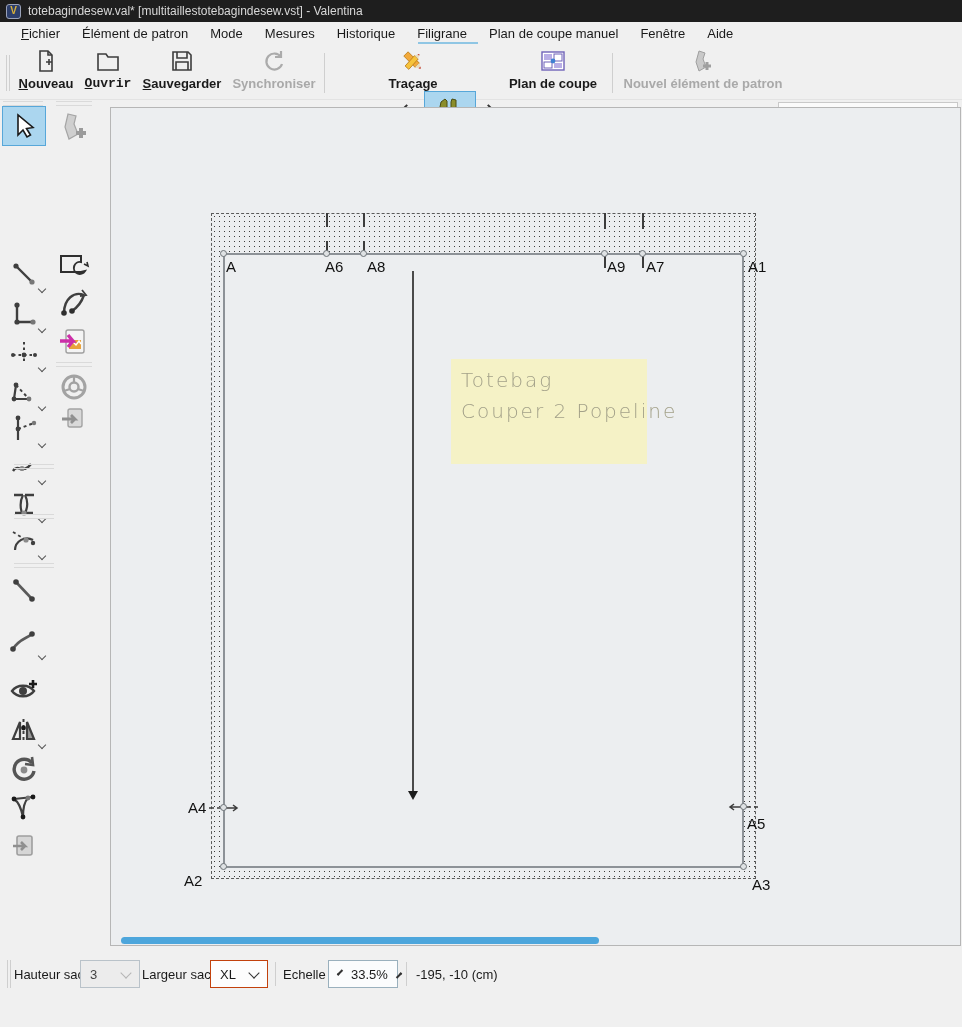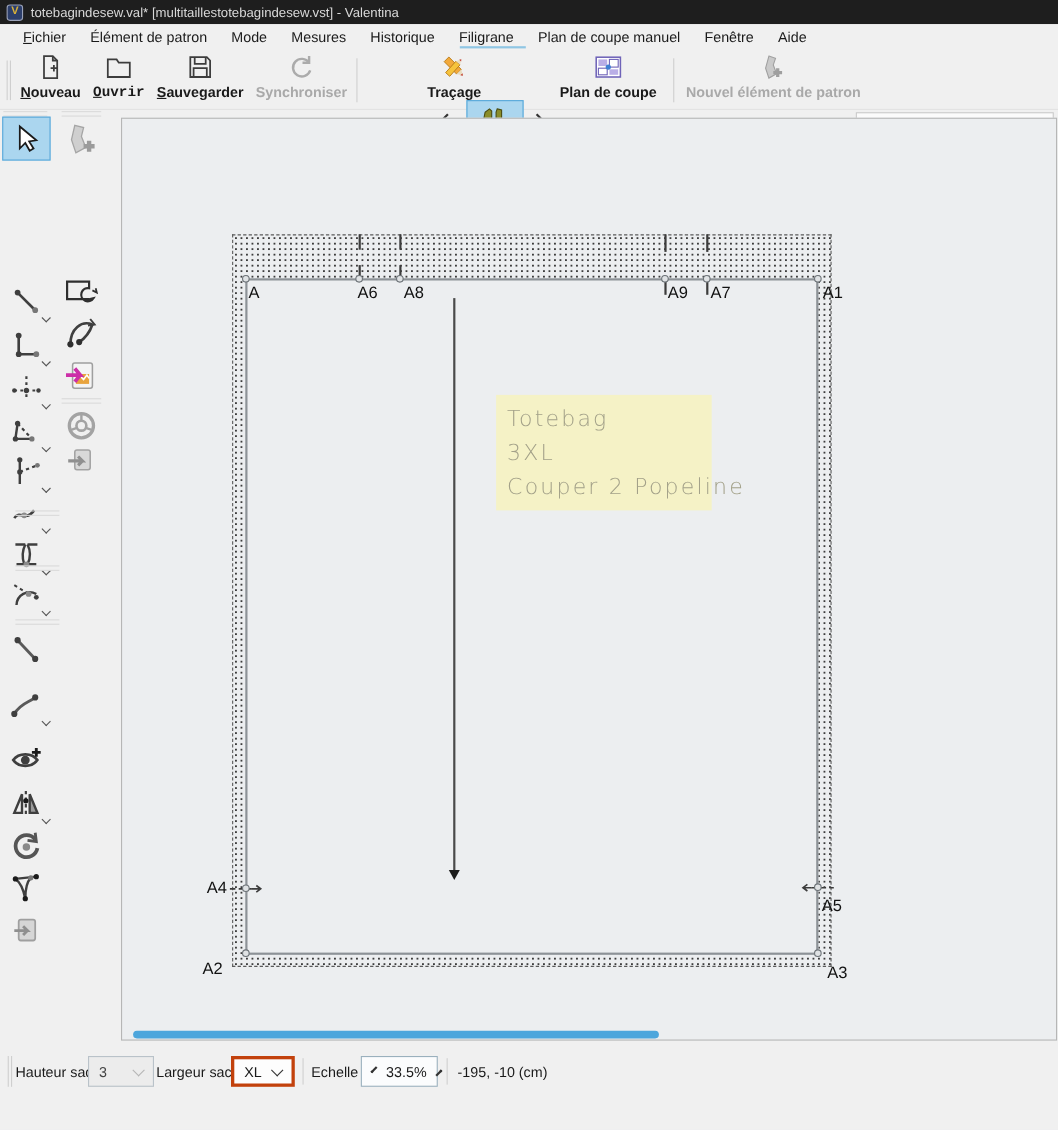--- a/index.html
+++ b/index.html
@@ -99,21 +99,21 @@
   .hscroll-thumb { position:absolute; left:10px; top:829px; width:478px; height:7px;
     border-radius:4px; background:#4da6dc; }
   
   .statusbar { position:absolute; left:0; top:947px; width:962px; height:80px; background:#f0f0f0; font-size:13px; }
   .sb-grip { position:absolute; left:7px; top:13px; width:4px; height:28px;
     border-left:1px solid #cfcfcf; border-right:1px solid #cfcfcf; }
   .sb-label { position:absolute; top:20px; white-space:nowrap; }
   .sb-combo { position:absolute; top:13px; height:28px; display:flex; align-items:center;
     justify-content:space-between; padding:0 9px; background:#fdfdfd; font-size:13px; }
   .sb-combo.disabled { background:#ececec; border:1px solid #b9c2c9; color:#444; }
-  .sb-combo.active { border:3px solid #c2410c; }
+  .sb-combo.active { border:1px solid #c2410c; }
   .sb-sep { position:absolute; top:15px; width:1px; height:24px; background:#cfcfcf; }
   .spin { position:absolute; top:13px; height:28px; border:1px solid #9ab0bd; background:#fbfcfd;
     display:flex; align-items:center; gap:10px; padding:0 10px; }
   .spin .chev { border-color:#333; }
   svg { display:block; }
 </style>
 </head>
 <body>
 
 <div class="app">
@@ -477,21 +477,20 @@
     <div class="pt-label" style="left:496px; top:150px;">A9</div>
     <div class="pt-label" style="left:535px; top:150px;">A7</div>
     <div class="pt-label" style="left:637px; top:150px;">A1</div>
     <div class="pt-label" style="left:77px;  top:691px;">A4</div>
     <div class="pt-label" style="left:636px; top:707px;">A5</div>
     <div class="pt-label" style="left:73px;  top:764px;">A2</div>
     <div class="pt-label" style="left:641px; top:768px;">A3</div>
 
     <div class="piece-label">
       <div>Totebag</div>
-      <div>3XL</div>
       <div>Couper 2 Popeline</div>
     </div>
 
     <div class="hscroll-thumb"></div>
   </div>
 
   <div class="statusbar">
     <div class="sb-grip"></div>
 
     <span class="sb-label" style="left:14px;">Hauteur sac:</span>

